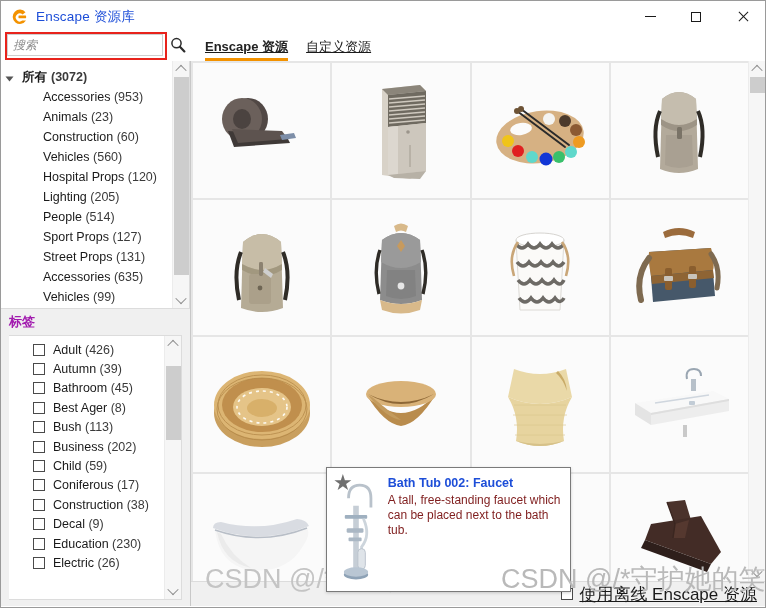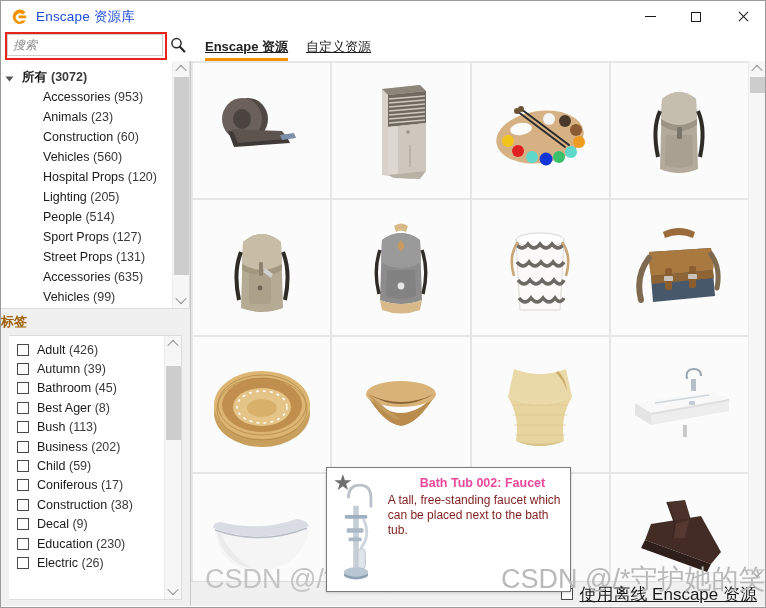--- a/index.html
+++ b/index.html
@@ -59,25 +59,25 @@
   .tree-row.root{padding-left:6px;font-weight:bold;}
   .tree-row.child{padding-left:42px;}
   .tri{width:10px;height:10px;margin-right:5px;position:relative;flex:0 0 auto;}
   .tri:after{content:"";position:absolute;left:1px;top:2px;
              border-left:5px solid #555;border-top:4px solid transparent;border-bottom:4px solid transparent;
              transform:rotate(90deg);transform-origin:30% 50%;}
   .cnt{color:#3a3a3a;}
   .tree-root-label{margin-right:4px;}
 
   
-  .tags-head{height:26px;display:flex;align-items:center;
-             font-size:13px;font-weight:bold;color:#a16207;background:#f0f0f0;}
+  .tags-head{height:26px;display:flex;align-items:center;padding-left:8px;
+             font-size:13px;font-weight:bold;color:#a21caf;background:#f0f0f0;}
   .tags-panel{flex:1 1 auto;background:#ffffff;border:1px solid #dcdcdc;border-left:0;
               margin:0 8px 0 8px;display:flex;position:relative;overflow:hidden;box-sizing:border-box;}
-  .tags-list{flex:1 1 auto;padding:4px 0 0 0;overflow:hidden;}
+  .tags-list{flex:1 1 auto;padding:4px 0 0 16px;overflow:hidden;}
   .tag-row{height:19.4px;display:flex;align-items:center;padding-left:8px;font-size:12.5px;white-space:nowrap;}
   .cb{width:12px;height:12px;border:1px solid #4a4a4a;background:#fff;margin-right:8px;flex:0 0 auto;box-sizing:border-box;}
   .sb-pad{height:6px;background:#f0f0f0;}
 
   
   .vsb{width:17px;flex:0 0 auto;background:#f6f6f6;border-left:1px solid #ececec;
        display:flex;flex-direction:column;align-items:center;position:relative;box-sizing:border-box;}
   .vsb .arr{height:16px;width:17px;display:flex;align-items:center;justify-content:center;flex:0 0 auto;}
   .vsb .arr span{display:block;width:7px;height:7px;border-left:1.4px solid #8d8d8d;border-top:1.4px solid #8d8d8d;}
   .vsb .arr.up span{transform:rotate(45deg) translate(1px,1px);}
@@ -92,21 +92,21 @@
   .cell{background:#fbfbfb;display:flex;align-items:center;justify-content:center;position:relative;overflow:hidden;}
   .cell svg{display:block;}
 
   
   .tooltip{position:absolute;left:135px;top:406px;width:245px;height:125px;
            background:#ffffff;border:1px solid #7a7a7a;display:flex;box-sizing:border-box;
            z-index:40;box-shadow:0 1px 3px rgba(0,0,0,.18);}
   .tt-left{width:120px;position:relative;display:flex;align-items:center;justify-content:center;}
   .tt-star{position:absolute;left:6px;top:4px;font-size:22px;color:#6f6f6f;line-height:1;}
   .tt-right{flex:1 1 auto;padding:8px 6px 0 2px;}
-  .tt-title{font-size:12.5px;font-weight:bold;line-height:15px;color:#ec4899;margin-left:32px;}
+  .tt-title{font-size:12.5px;font-weight:bold;line-height:15px;color:#1d4ed8;}
   .tt-desc{font-size:12px;line-height:15px;color:#7f1d1d;margin-top:2px;}
 
   
   .footer{height:26px;background:#f0f0f0;display:flex;align-items:center;justify-content:flex-end;
           padding-right:8px;border-top:1px solid #dcdcdc;box-sizing:border-box;position:relative;}
   .footer .cb{margin-right:6px;}
   .footer-label{font-size:17px;color:#1a1a1a;text-decoration:underline;}
 
   
   .watermark{position:absolute;left:500px;top:560px;font-size:27px;color:#b9b9b9;

